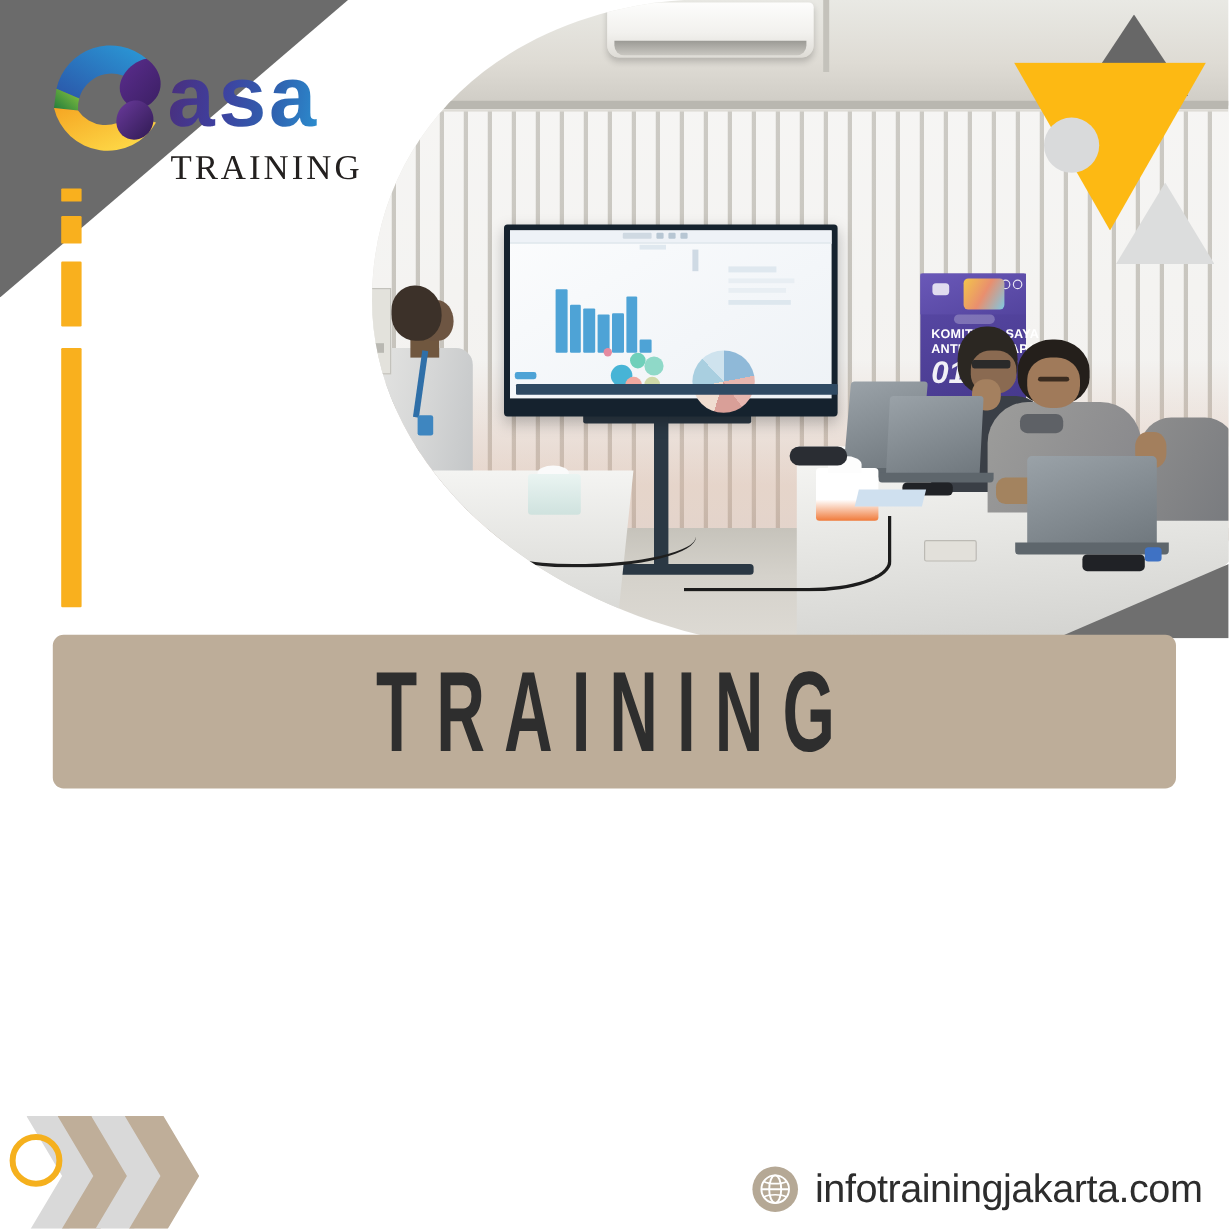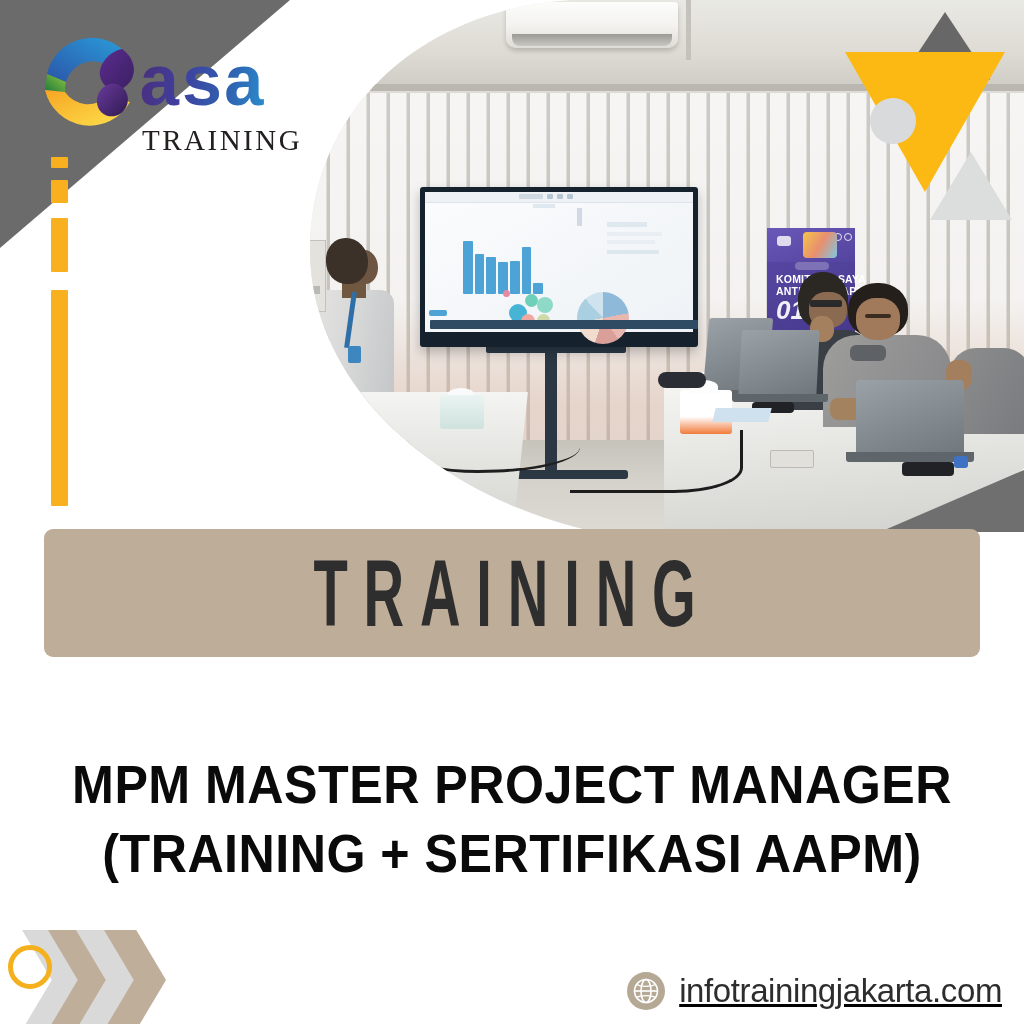--- a/index.html
+++ b/index.html
@@ -162,21 +162,21 @@
   .title .l{display:block;transform:scaleX(.93);}
 
   
   .chev{position:absolute;width:62px;height:100px;
     -webkit-clip-path:polygon(0 0,52% 0,100% 50%,52% 100%,0 100%,48% 50%);
     clip-path:polygon(0 0,52% 0,100% 50%,52% 100%,0 100%,48% 50%);}
   .ring{position:absolute;left:8px;top:945px;width:44px;height:44px;border-radius:50%;
     border:5px solid #f5b01d;box-sizing:border-box;}
 
   
-  .site{position:absolute;right:22px;bottom:14px;display:flex;align-items:center;gap:14px;text-decoration:underline;}
+  .site{position:absolute;right:22px;bottom:14px;display:flex;align-items:center;gap:14px;}
   .globe{width:38px;height:38px;border-radius:50%;background:#b5a895;position:relative;flex:0 0 auto;}
   .site-url{font-size:33px;color:#2d2d2d;letter-spacing:-.4px;}
 </style>
 </head>
 <body>
 
 <div id="card">
 
   <div class="photo-wrap">
     <div class="photo-clip">
@@ -363,24 +363,20 @@
 
   <div class="tri-up-dark"></div>
   <div class="tri-down"></div>
   <div class="circ-gray"></div>
   <div class="tri-up-light"></div>
 
   <div class="banner">
     <div class="banner-text">TRAINING</div>
   </div>
 
-  <div class="title">
-    <span class="l">MPM MASTER PROJECT MANAGER</span>
-    <span class="l">(TRAINING + SERTIFIKASI AAPM)</span>
-  </div>
 
   <div class="chev" style="left:22px;top:930px;background:#d9d9d9;"></div>
   <div class="chev" style="left:48px;top:930px;background:#bfae99;"></div>
   <div class="chev" style="left:76px;top:930px;background:#d9d9d9;"></div>
   <div class="chev" style="left:104px;top:930px;background:#bfae99;"></div>
   <div class="ring"></div>
 
   <div class="site">
     <div class="globe">
       <svg viewBox="0 0 38 38" width="38" height="38" aria-hidden="true">

